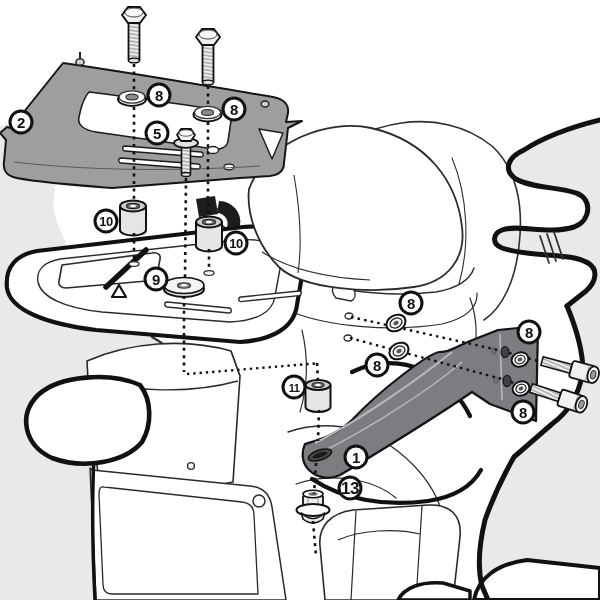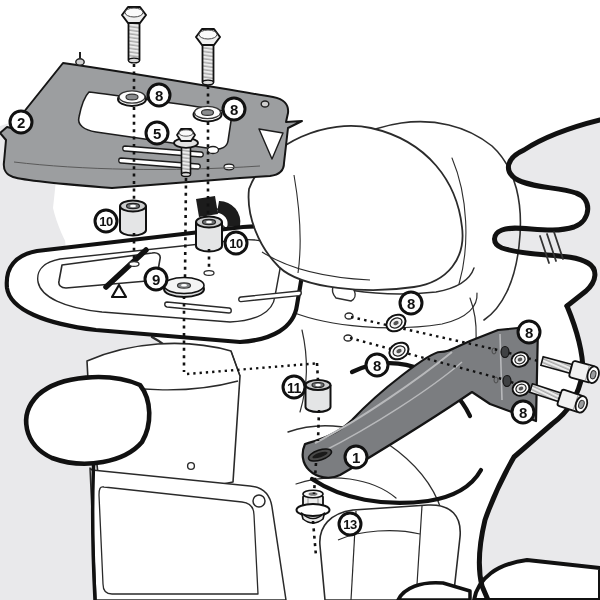--- a/index.html
+++ b/index.html
@@ -282,17 +282,17 @@
       <div class="callout" style="left: 159px; top: 95px;">8</div>
       <div class="callout" style="left: 234px; top: 109px;">8</div>
       <div class="callout" style="left: 157px; top: 133px;">5</div>
       <div class="callout" style="left: 106px; top: 221px; font-size: 13px;">10</div>
       <div class="callout" style="left: 236px; top: 243px; font-size: 13px;">10</div>
       <div class="callout" style="left: 156px; top: 279px;">9</div>
       <div class="callout" style="left: 411px; top: 303px;">8</div>
       <div class="callout" style="left: 377px; top: 365px;">8</div>
       <div class="callout" style="left: 529px; top: 332px;">8</div>
       <div class="callout" style="left: 523px; top: 412px;">8</div>
-      <div class="callout" style="left: 294px; top: 387px; font-size: 14px;">11</div>
+      <div class="callout" style="left: 294px; top: 387px; font-size: 11px;">11</div>
       <div class="callout" style="left: 356px; top: 457px;">1</div>
-      <div class="callout" style="left: 350px; top: 524px; font-size: 13px;">13</div>
+      <div class="callout" style="left: 350px; top: 488px; font-size: 17px;">13</div>
     </div>
 </div>
 
 </body></html>

